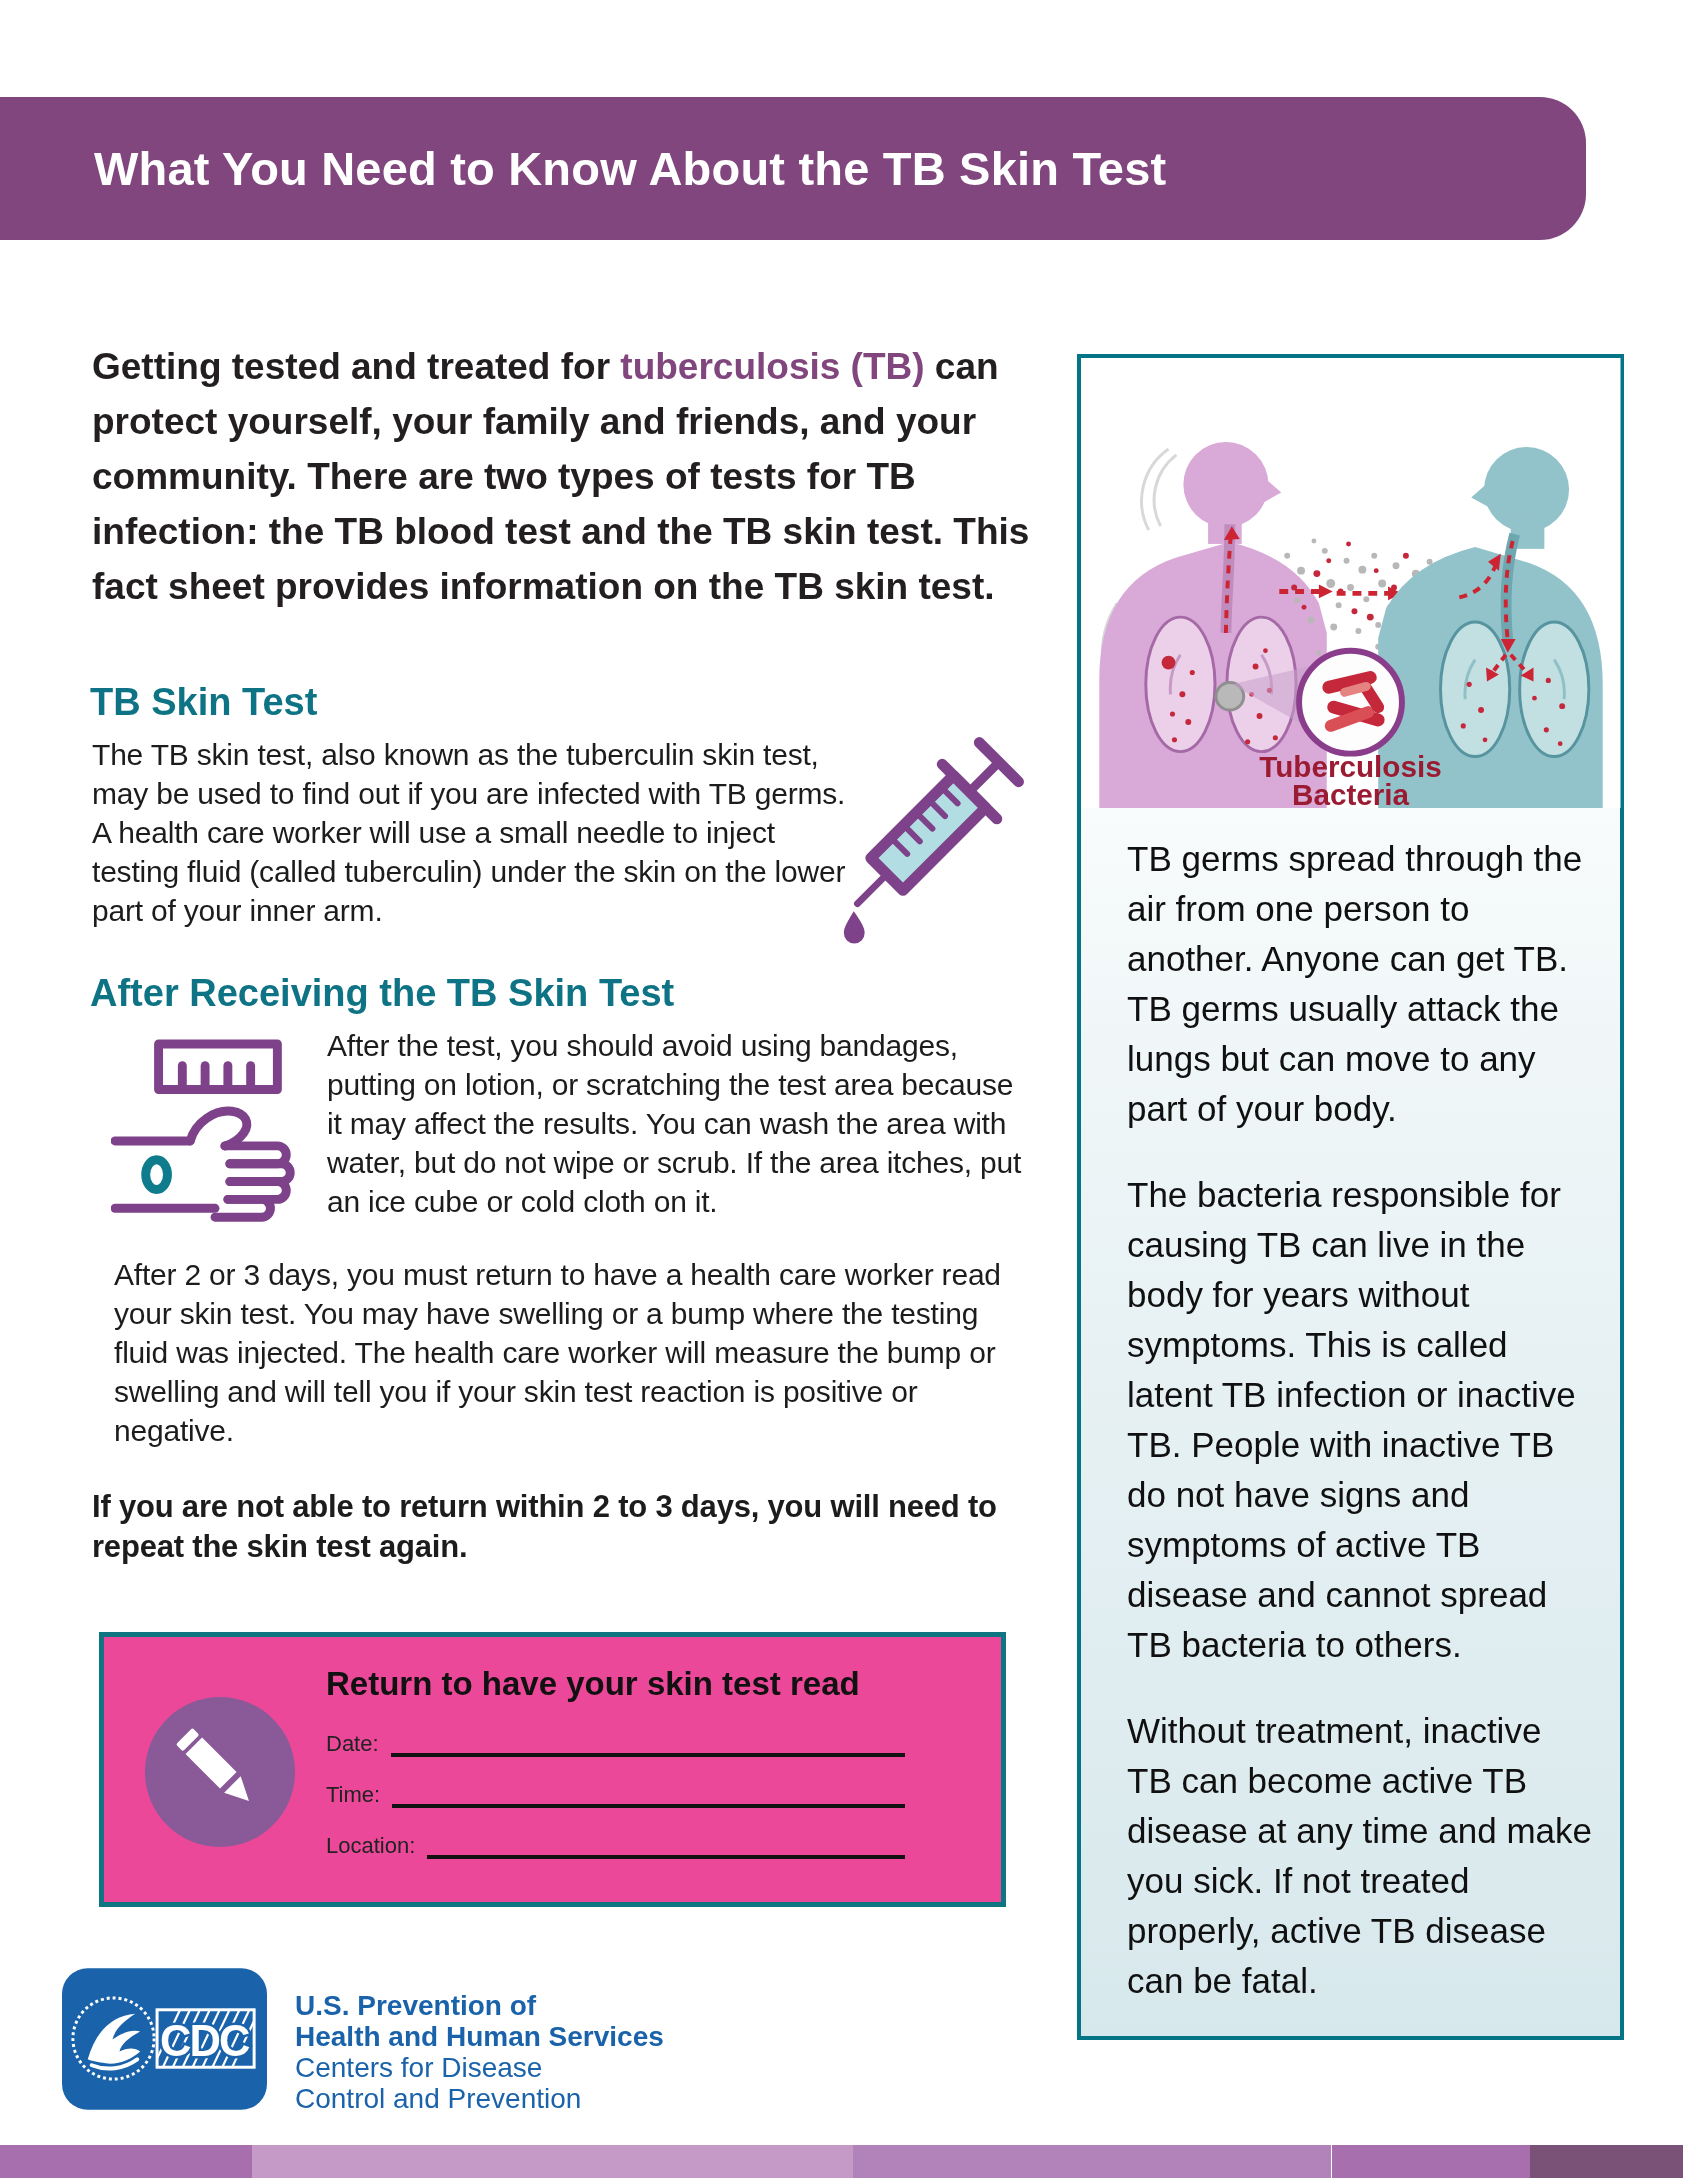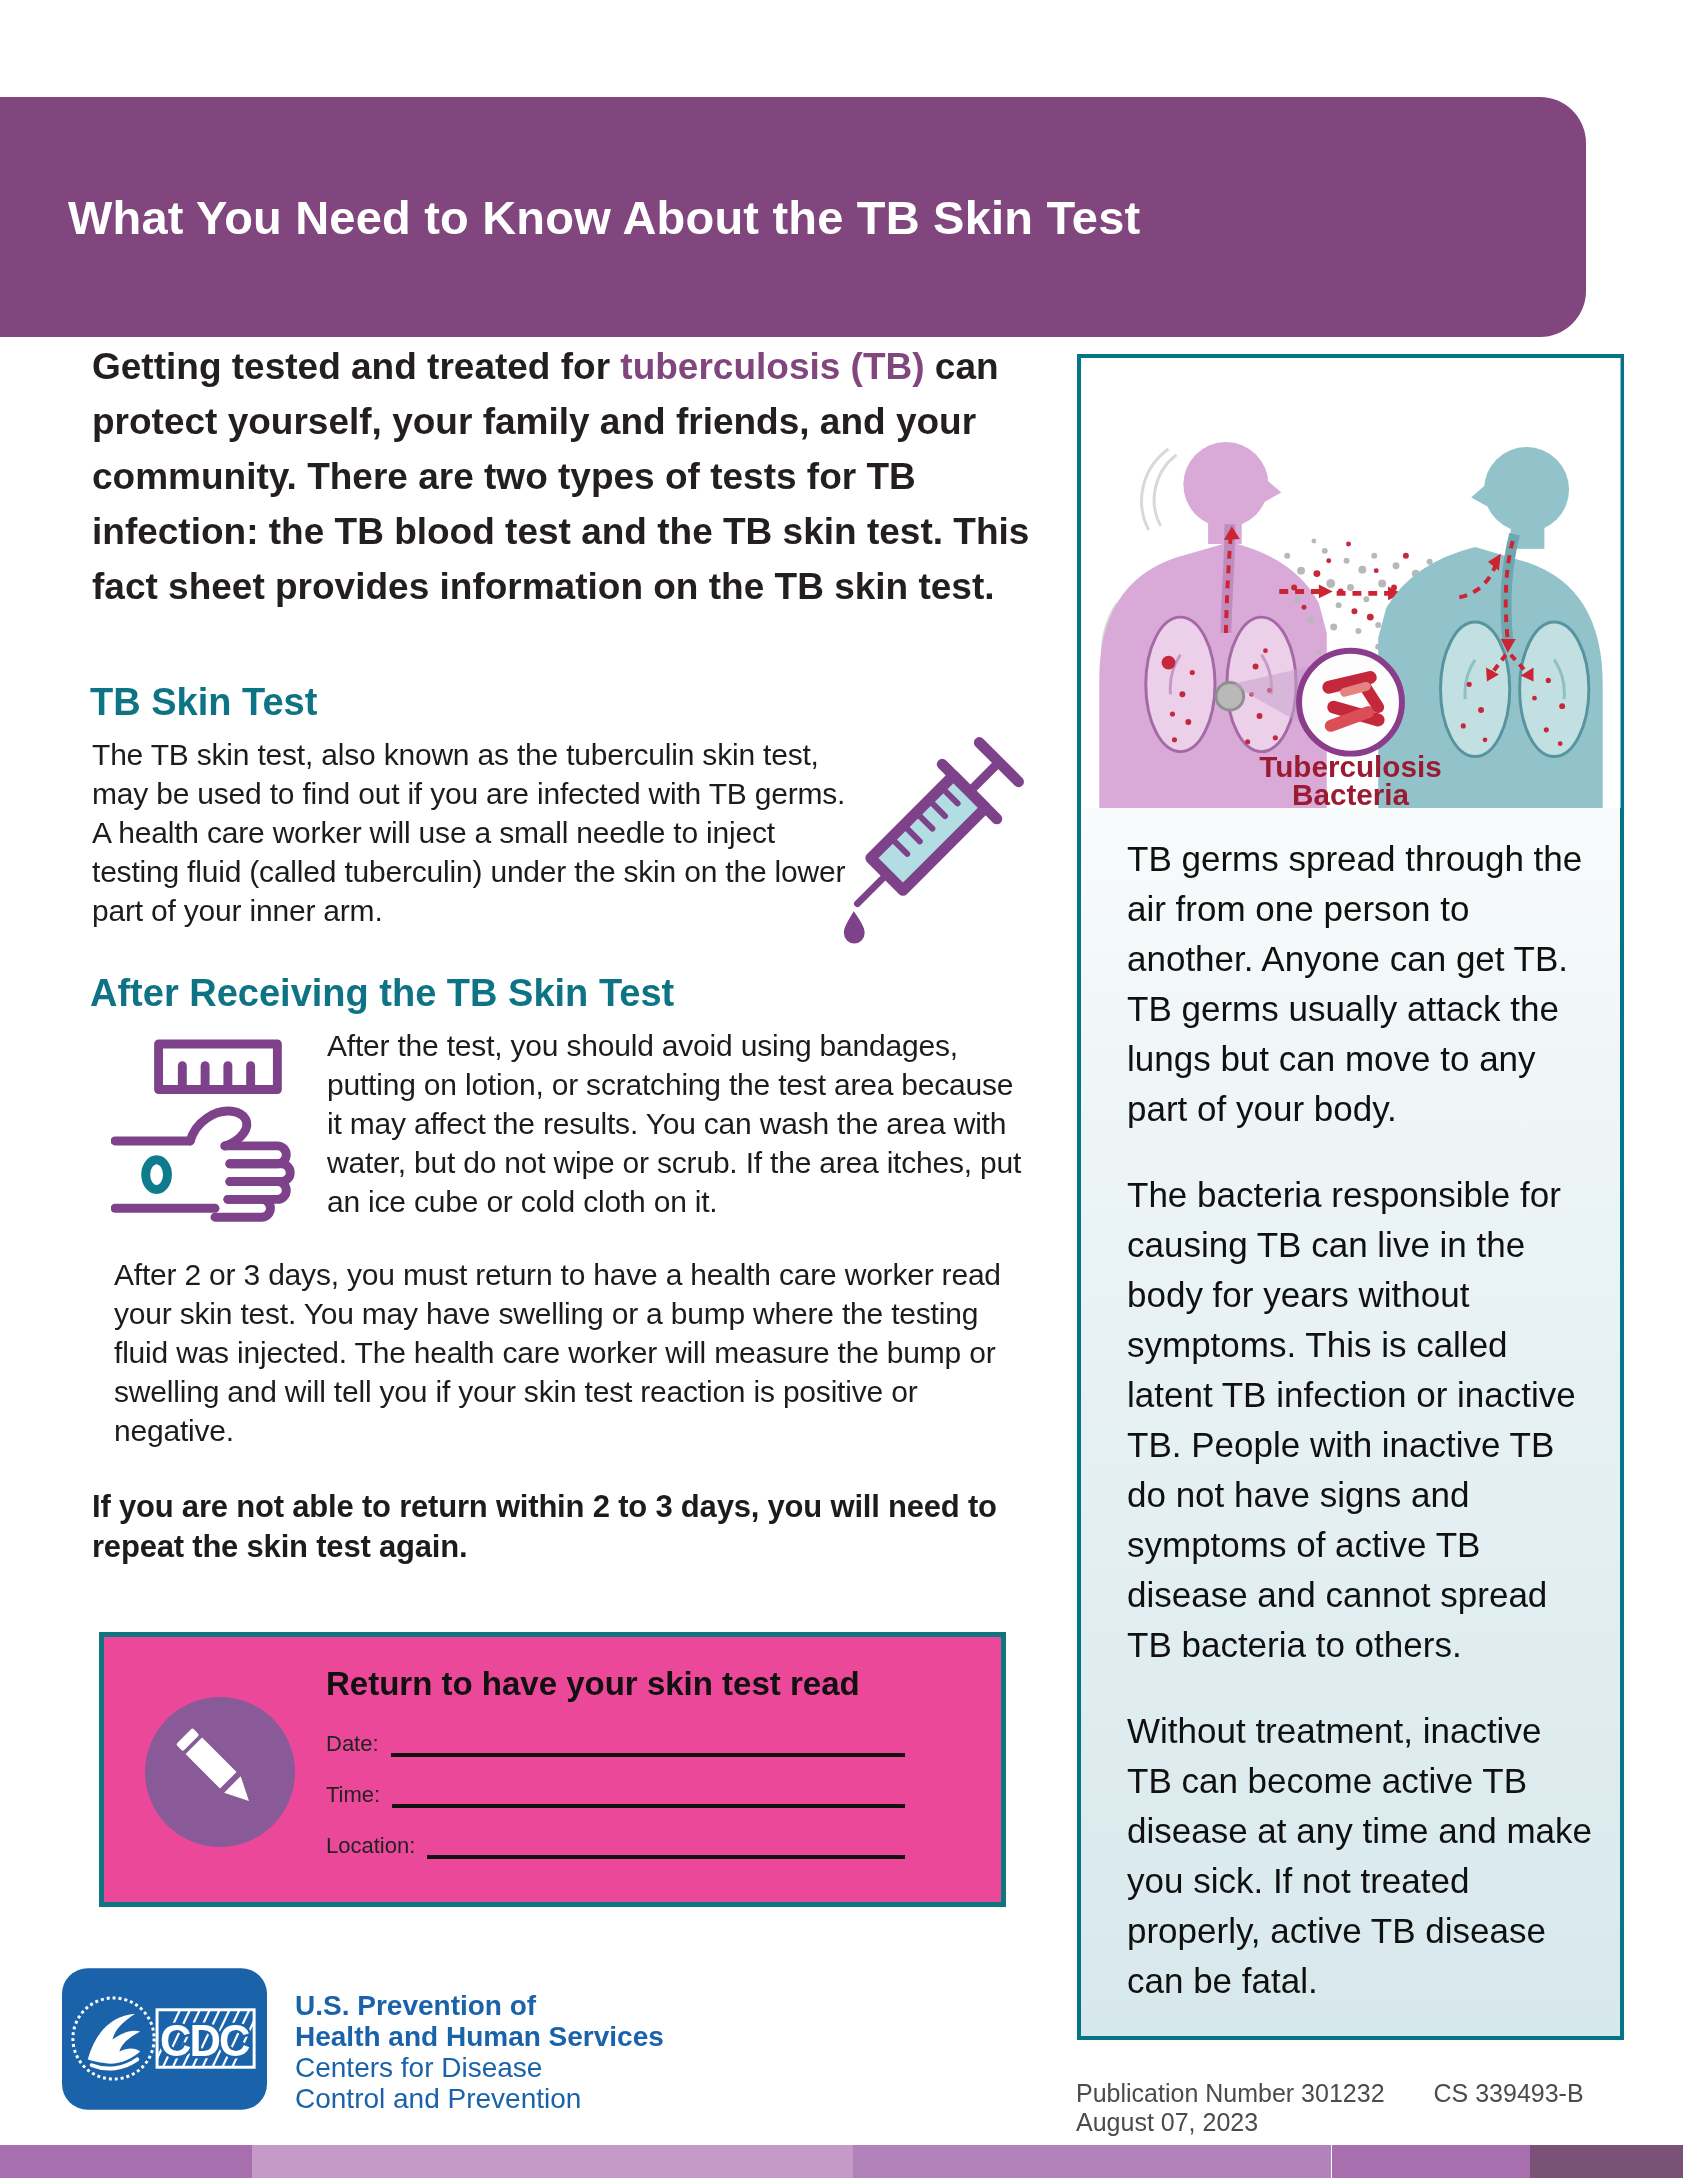--- a/index.html
+++ b/index.html
@@ -1,21 +1,21 @@
 <!DOCTYPE html>
 <html><head>
 <meta charset="utf-8">
 <style>
   html,body{margin:0;padding:0;background:#ffffff;}
   .page{position:relative;width:1683px;height:2178px;background:#ffffff;overflow:hidden;
         font-family:"Liberation Sans", sans-serif;color:#1c1c1c;}
 
   
-  .title-bar{position:absolute;left:0;top:97px;width:1586px;height:240px;background:#82467e;
-             border-radius:0 46px 46px 0;display:flex;align-items:center;box-sizing:border-box;padding-left:68px;}
+  .title-bar{position:absolute;left:0;top:97px;width:1586px;height:143px;background:#82467e;
+             border-radius:0 46px 46px 0;display:flex;align-items:center;box-sizing:border-box;padding-left:94px;}
   .title-bar h1{margin:0;font-size:47px;font-weight:bold;color:#ffffff;letter-spacing:0.2px;}
 
   
   .intro{position:absolute;left:92px;top:339px;width:955px;margin:0;
          font-size:37px;font-weight:bold;line-height:55px;color:#231f20;}
   .intro .hl{color:#82467e;}
 
   h2.teal{position:absolute;margin:0;font-size:38px;font-weight:bold;color:#0e7384;}
   #h-skin{left:90px;top:681px;}
   #h-after{left:90px;top:972px;}
@@ -330,25 +330,20 @@
       </g>
     </svg>
     <div class="agency">
       <div class="b">U.S. Prevention of</div>
       <div class="b">Health and Human Services</div>
       <div>Centers for Disease</div>
       <div>Control and Prevention</div>
     </div>
   </div>
 
-  <div class="publication">
-    <span>Publication Number 301232</span>
-    <span>CS 339493-B</span>
-    <span>August 07, 2023</span>
-  </div>
 
   <div class="stripe s1"></div>
   <div class="stripe s2"></div>
   <div class="stripe s3"></div>
   <div class="stripe s4"></div>
   <div class="stripe s5"></div>
 
 </div>
 
 

